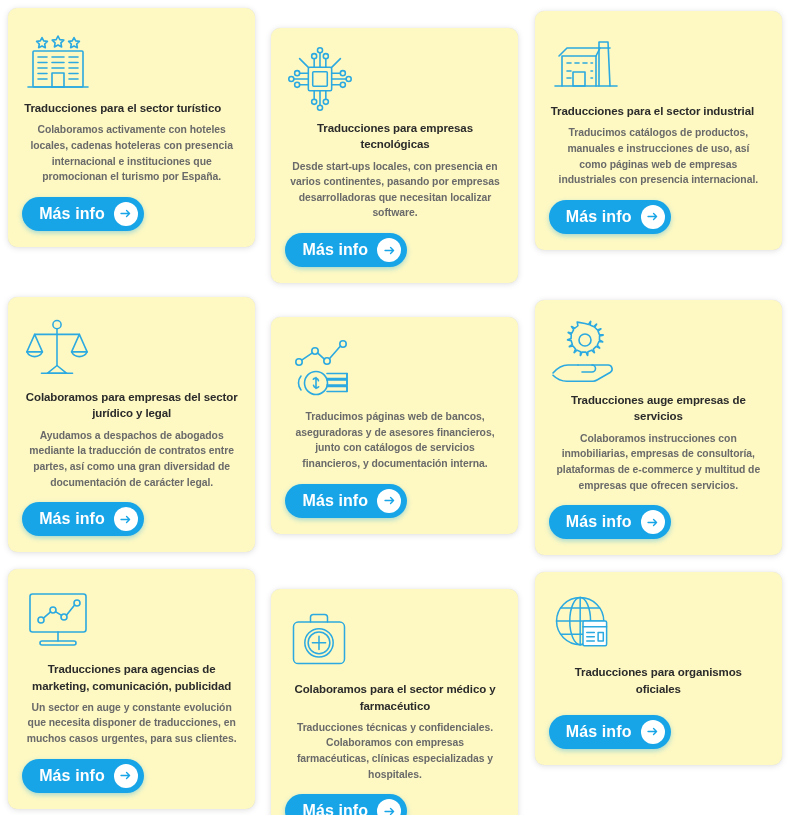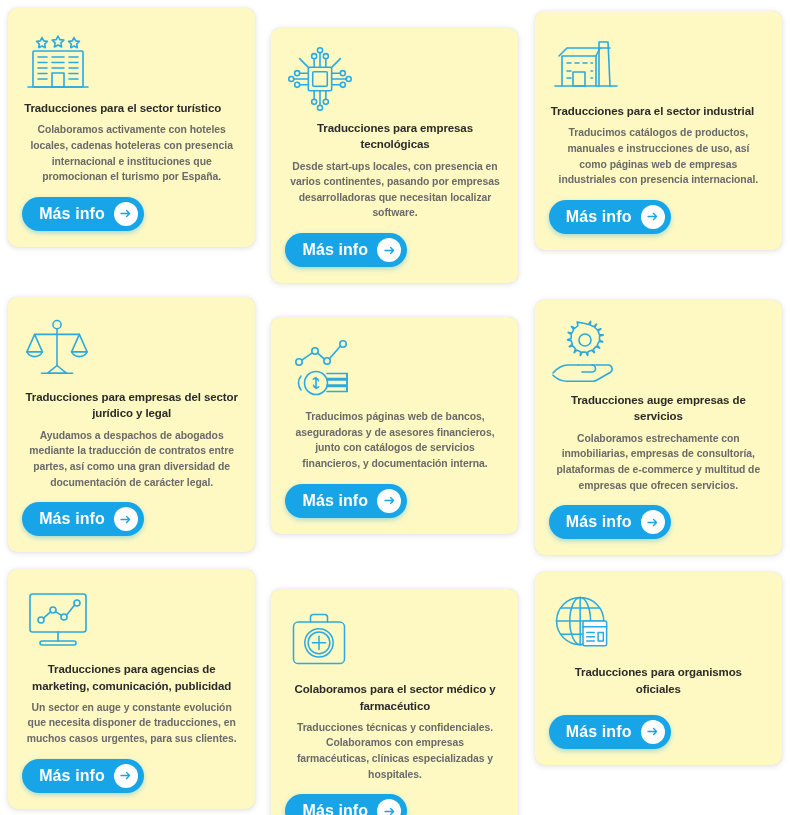--- a/index.html
+++ b/index.html
@@ -230,21 +230,21 @@
           <circle cx="36" cy="8" r="4.2"></circle>
           <path d="M36 12.2 V50"></path>
           <path d="M13 18 H59"></path>
           <path d="M13 18 L5 36 a9 9 0 0 0 16 0 z"></path>
           <path d="M59 18 L51 36 a9 9 0 0 0 16 0 z"></path>
           <path d="M5 36 H21 M51 36 H67"></path>
           <path d="M36 50 L26 58 H46 z"></path>
           <path d="M20 58 H52"></path>
         </svg>
       </div>
-      <div class="card-title">Traducciones para empresas del sector jurídico y legal</div>
+      <div class="card-title">Colaboramos para empresas del sector jurídico y legal</div>
       <div class="card-desc">Ayudamos a despachos de abogados mediante la traducción de contratos entre partes, así como una gran diversidad de documentación de carácter legal.</div>
       <div class="btn-wrap">
         <button class="more-btn">
           <span class="label">Más info</span>
           <span class="circle">
             <svg width="13" height="13" viewBox="0 0 16 16" fill="none" stroke="#18a5e8" stroke-width="1.7" stroke-linecap="round" stroke-linejoin="round">
                 <path d="M2.5 8h10.5M9.3 4.4 13 8l-3.7 3.6"></path>
               </svg>
           </span>
         </button>
@@ -287,21 +287,21 @@
       <div class="icon-wrap">
         <svg width="72" height="64" viewBox="0 0 72 64" fill="none" stroke="#2ba9e0" stroke-width="1.6" stroke-linecap="round" stroke-linejoin="round">
           <path d="M36 4.5 l3.6 1 1.9-3.1 .2 .05 -.6 3.6 3.8 1.6 2.6-2.6 .15 .1 -2 3.1 2.8 2.8 3.4-1.3 .1 .15 -2.9 2.2 1.4 3.7 3.7.1 v .2 l-3.6 .9 -.1 4 3.2 1.8 -.05 .2 -3.7-.5 -1.6 3.7 2.4 2.8 -.15 .15 -3.3-1.7 -2.9 2.7 1.1 3.5 -.2 .1 -2.6-2.6 -3.7 1.5 -.3 3.7 -.2 0 -1.5-3.4 -4 .2 -1.4 3.4 -.2-.05 .2-3.7 -3.6-1.7 -2.7 2.5 -.15-.1 1.4-3.4 -2.5-3.1 -3.6 .7 -.05-.2 3-2.1 -1.2-3.8 -3.6-.6 0-.2 3.5-1.2 .2-4 -3.1-2 .1-.2 3.6 .8 1.8-3.6 -2.2-3 .15-.15 3.2 1.8 3.1-2.5 -.7-3.6 .2-.05z" transform="translate(0,0) scale(1)"></path>
           <circle cx="36" cy="21" r="6"></circle>
           <path d="M4 54 q7-8 15-8 h10"></path>
           <path d="M29 46 h14 a3.5 3.5 0 0 1 0 7 H33"></path>
           <path d="M43 46 h16 a4 4 0 0 1 2.5 7.2 L48 61 a7 7 0 0 1-4 1.2 H18 q-8 0-14-6"></path>
         </svg>
       </div>
       <div class="card-title">Traducciones auge empresas de servicios</div>
-      <div class="card-desc">Colaboramos estrechamente con inmobiliarias, empresas de consultoría, plataformas de e-commerce y multitud de empresas que ofrecen servicios.</div>
+      <div class="card-desc">Colaboramos instrucciones con inmobiliarias, empresas de consultoría, plataformas de e-commerce y multitud de empresas que ofrecen servicios.</div>
       <div class="btn-wrap">
         <button class="more-btn">
           <span class="label">Más info</span>
           <span class="circle">
             <svg width="13" height="13" viewBox="0 0 16 16" fill="none" stroke="#18a5e8" stroke-width="1.7" stroke-linecap="round" stroke-linejoin="round">
                 <path d="M2.5 8h10.5M9.3 4.4 13 8l-3.7 3.6"></path>
               </svg>
           </span>
         </button>
       </div>

